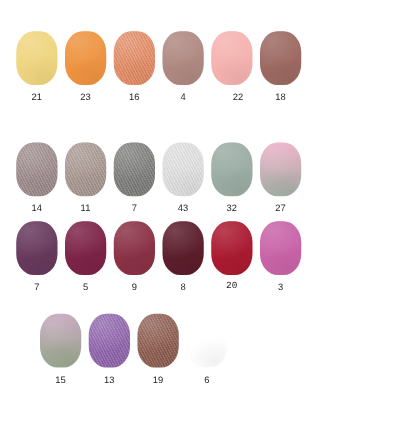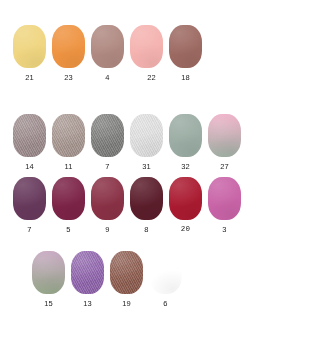--- a/index.html
+++ b/index.html
@@ -84,20 +84,26 @@
         </div>
         <div class="swatch-label" style="color: rgb(29, 29, 29);">21</div>
       </div>
       <div class="swatch-cell">
         <div class="swatch-chip" style="background: rgb(239, 148, 66);">
           <div class="sheen"></div>
         </div>
         <div class="swatch-label" style="color: rgb(29, 29, 29);">23</div>
       </div>
       <div class="swatch-cell">
+        <div class="swatch-chip shimmer" style="background: rgb(227, 138, 99);">
+          <div class="sheen"></div>
+        </div>
+        <div class="swatch-label" style="color: rgb(29, 29, 29);">16</div>
+      </div>
+      <div class="swatch-cell">
         <div class="swatch-chip" style="background: rgb(176, 138, 130);">
           <div class="sheen"></div>
         </div>
         <div class="swatch-label" style="color: rgb(29, 29, 29);">4</div>
       </div>
       <div class="swatch-cell">
         <div class="swatch-chip" style="background: rgb(245, 179, 176);">
           <div class="sheen"></div>
         </div>
         <div class="swatch-label" style="color: rgb(29, 29, 29); margin-left: 10px;">22</div>
@@ -125,21 +131,21 @@
       <div class="swatch-cell">
         <div class="swatch-chip shimmer" style="background: rgb(124, 124, 122);">
           <div class="sheen"></div>
         </div>
         <div class="swatch-label" style="color: rgb(29, 29, 29);">7</div>
       </div>
       <div class="swatch-cell">
         <div class="swatch-chip shimmer" style="background: rgb(223, 223, 224);">
           <div class="sheen"></div>
         </div>
-        <div class="swatch-label" style="color: rgb(29, 29, 29);">31</div>
+        <div class="swatch-label" style="color: rgb(29, 29, 29);">43</div>
       </div>
       <div class="swatch-cell">
         <div class="swatch-chip" style="background: rgb(155, 173, 164);">
           <div class="sheen"></div>
         </div>
         <div class="swatch-label" style="color: rgb(29, 29, 29);">32</div>
       </div>
       <div class="swatch-cell">
         <div class="swatch-chip" style="background: linear-gradient(rgb(238, 174, 198) 0%, rgb(164, 179, 168) 100%);">
           <div class="sheen"></div>

